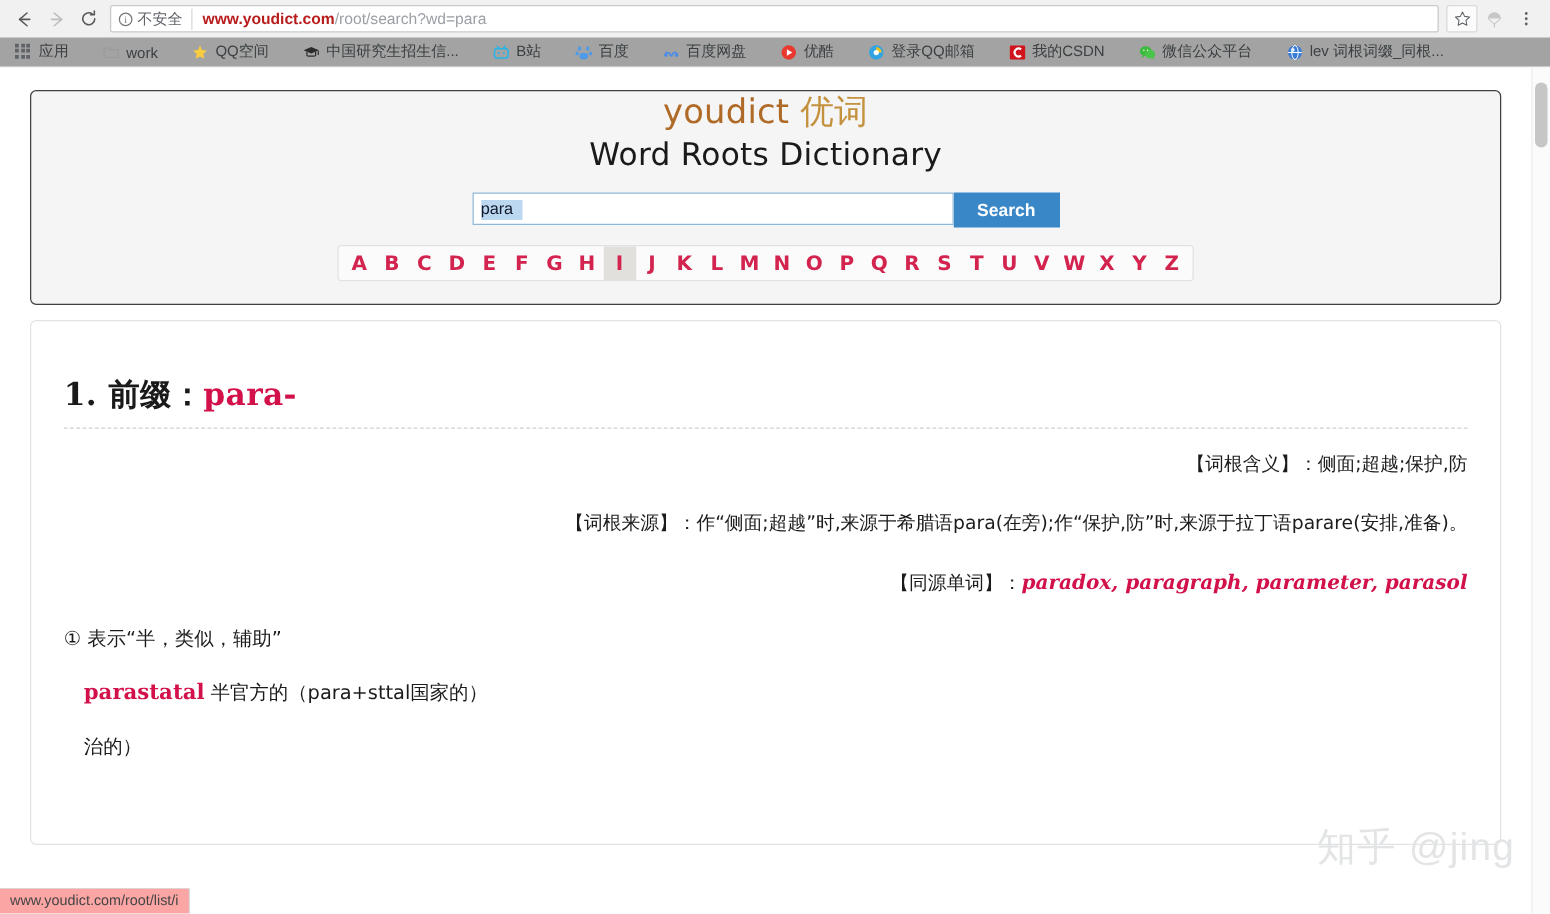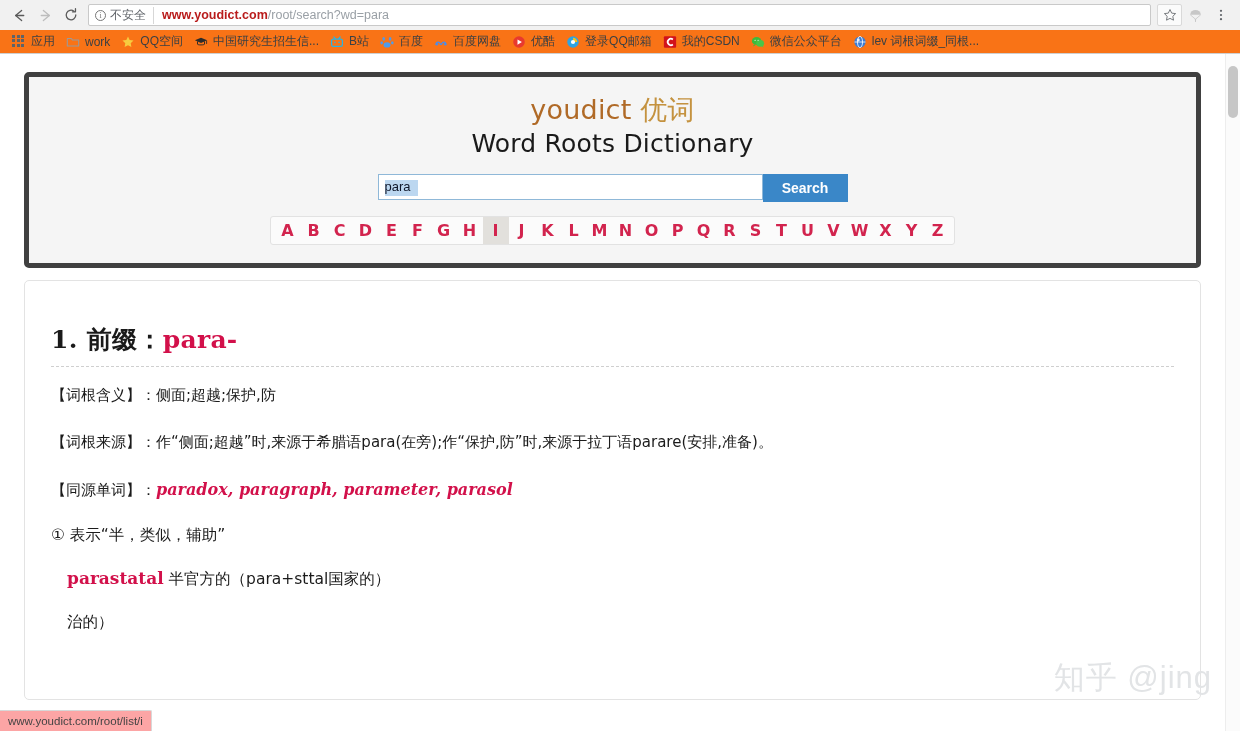--- a/index.html
+++ b/index.html
@@ -76,22 +76,22 @@
     border-radius: 2px;
     width: 25px; height: 22px;
   }
 
   
   #bookmarks-bar {
     height: 23px;
     display: flex;
     align-items: center;
     padding: 0 8px;
-    gap: 0px;
-    background: #f97316;
+    gap: 16px;
+    background: #a3a3a3;
     font-size: 12px;
     color: #3c4043;
     white-space: nowrap;
     overflow: hidden;
   }
   .bm {
     display: flex; align-items: center; gap: 5px;
     padding: 2px 7px 2px 4px;
     border-radius: 2px;
     flex: none;
@@ -117,23 +117,23 @@
     top: 0; left: 0;
     width: 1225px;
     height: 677px;
     background: #ffffff;
     padding: 18px 24px 0 24px;
   }
 
   
   #header-card {
     background: #f5f5f5;
-    border: 5px solid #404040;
+    border: 1px solid #404040;
     border-radius: 5px;
-    padding: 16px 10px 18px 10px;
+    padding: 0 10px 18px 10px;
     text-align: center;
   }
 
   #site-logo {
     font-size: 27px;
     line-height: 1.25;
     letter-spacing: 0.2px;
     color: #b06a27;
     font-family: "DejaVu Sans", "Liberation Sans", sans-serif;
   }
@@ -228,20 +228,21 @@
     color: #d2104a;
     font-family: "DejaVu Serif", "Liberation Serif", serif;
   }
 
   .meta-line {
     font-size: 15px;
     color: #1b1b1b;
     margin: 0 0 26px 0;
     line-height: 1.4;
     font-family: "DejaVu Sans", "Liberation Sans", sans-serif;
+    text-align: right;
   }
   .meta-line.tight { margin-bottom: 24px; }
   .cognates {
     color: #d2104a;
     font-style: italic;
     font-weight: bold;
     font-family: "DejaVu Serif", "Liberation Serif", serif;
     font-size: 16px;
   }
 

